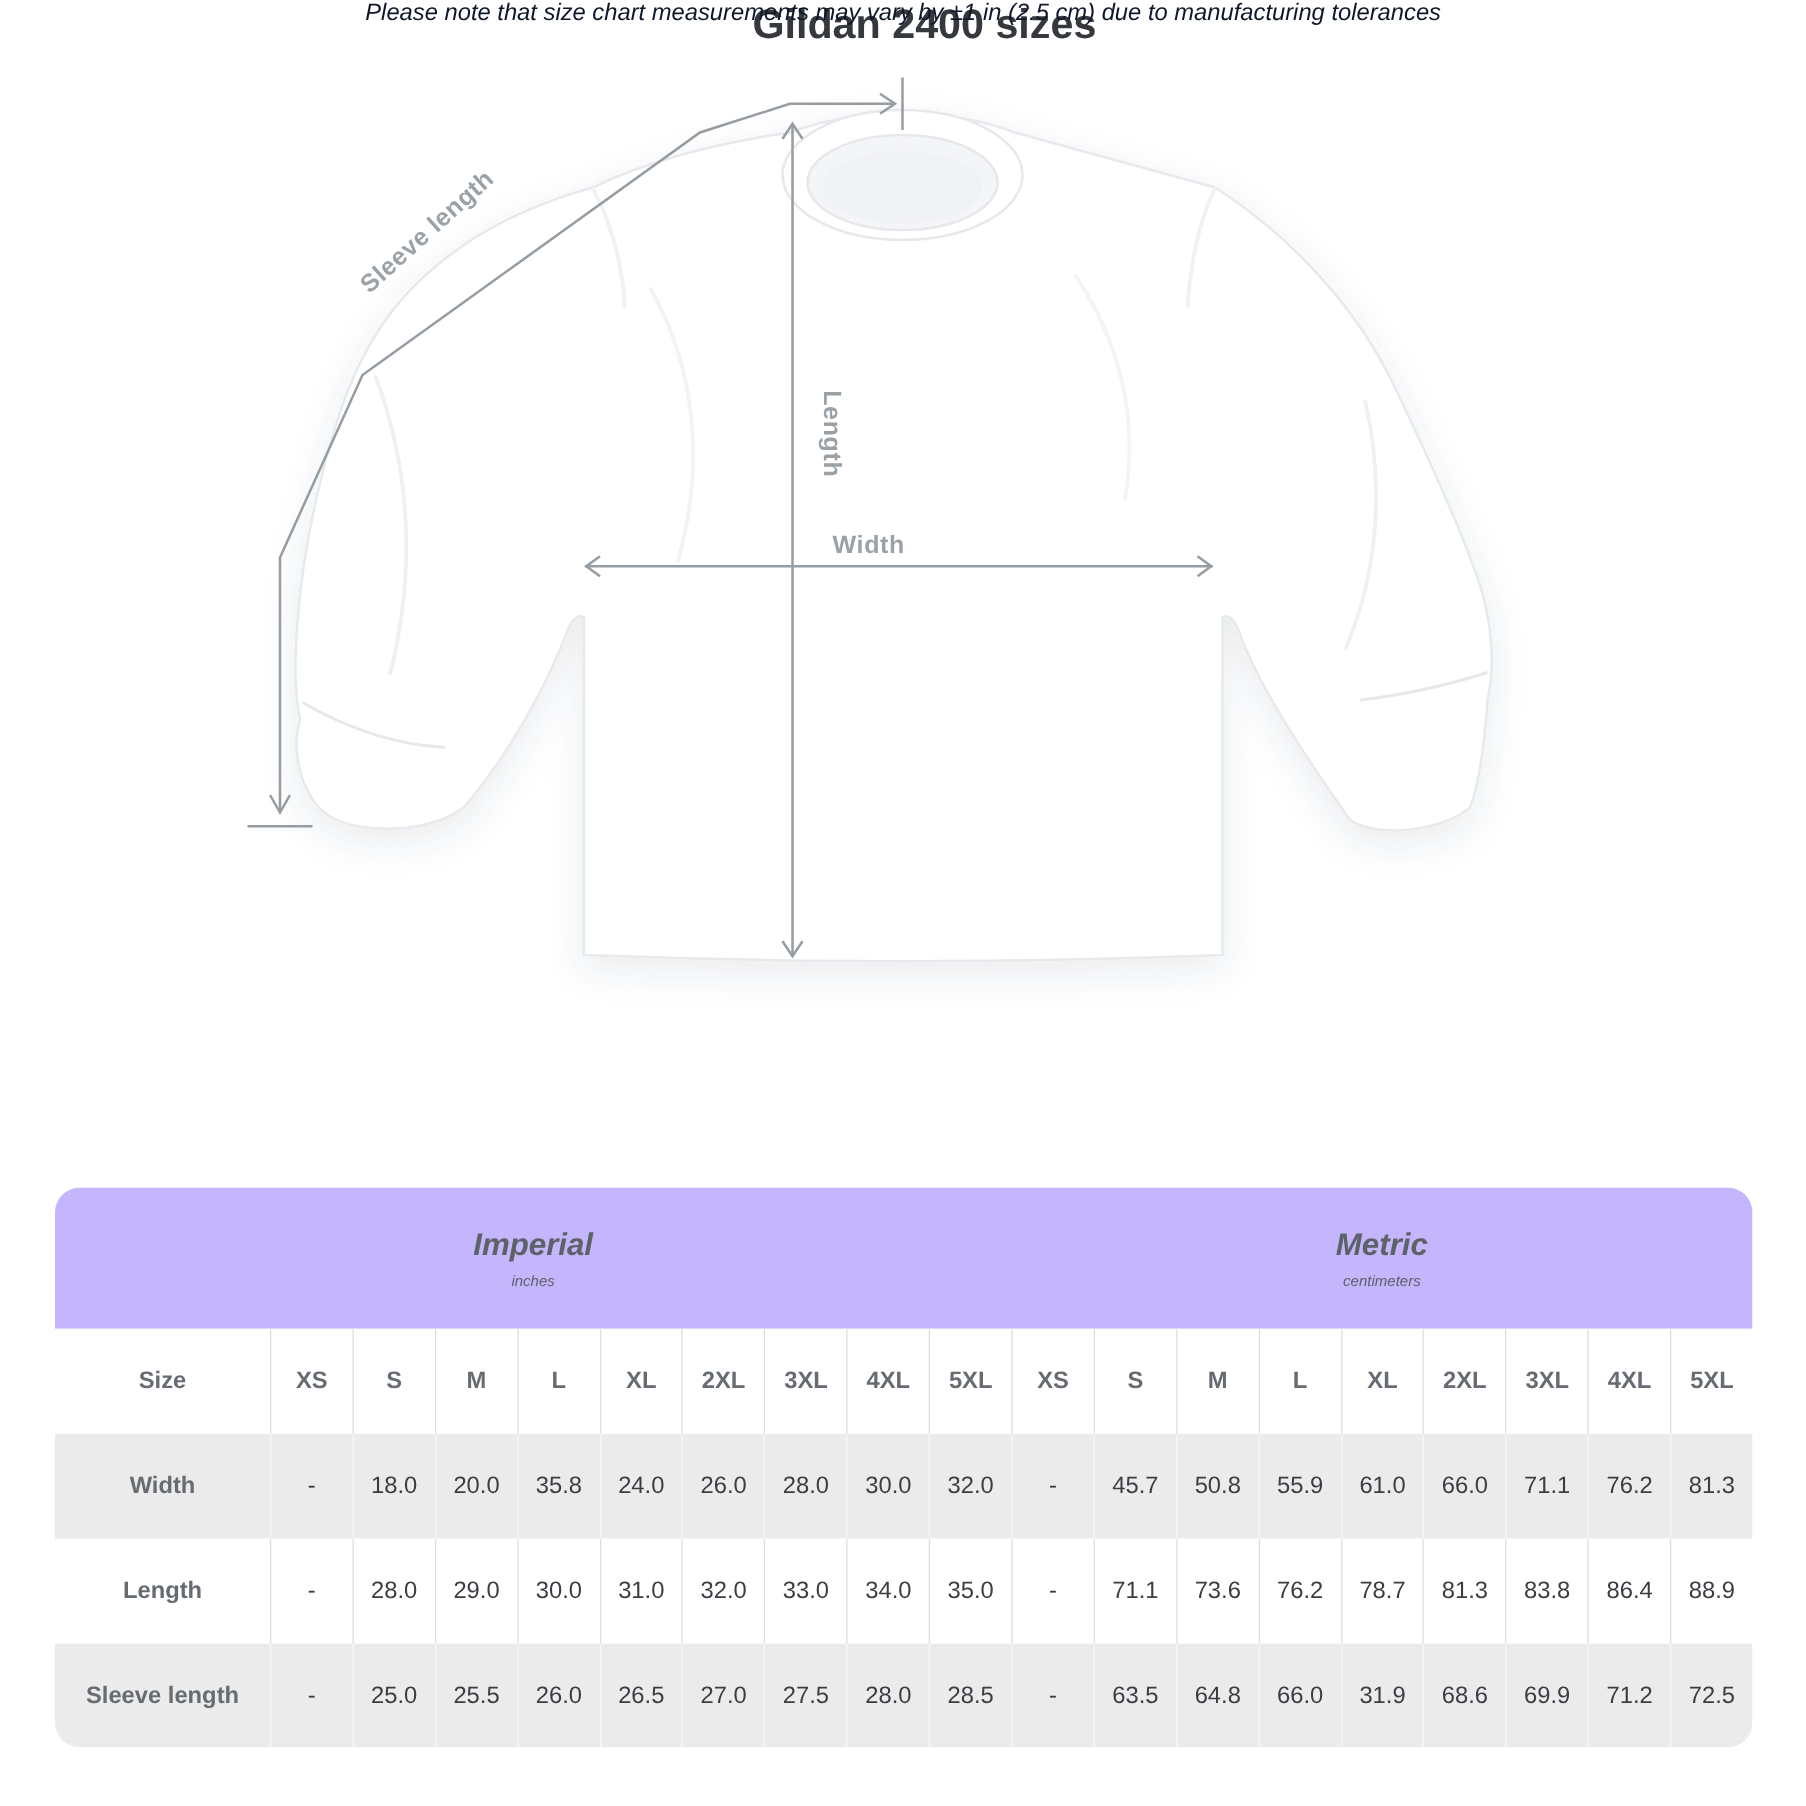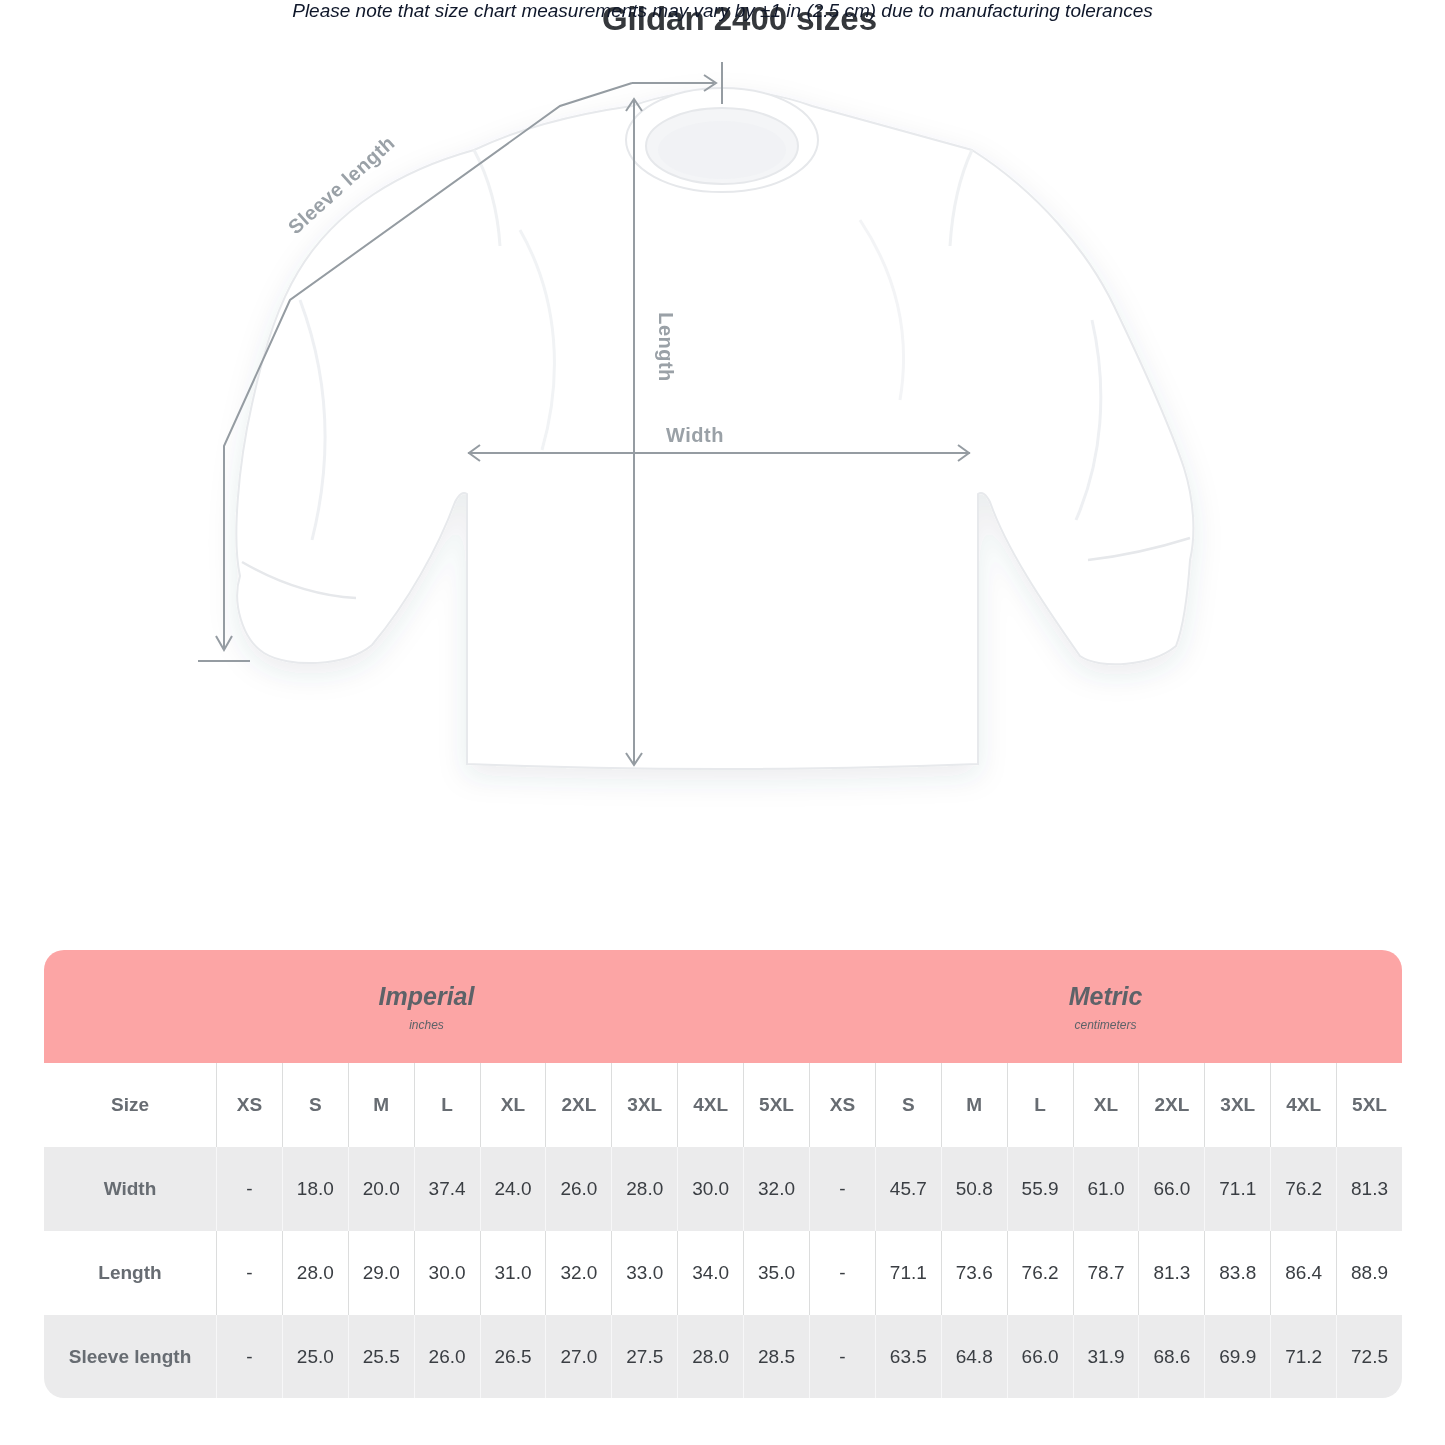--- a/index.html
+++ b/index.html
@@ -24,21 +24,21 @@
   .note {
     position:absolute; left:0; top:894; width:100%;
     text-align:center; font-style:italic; font-size:19px; color:#0f172a;
   }
 
   
   .size-table {
     position:absolute; left:44px; top:950px; width:1358px; height:448px;
     border-radius:20px; overflow:hidden; background:#ffffff;
   }
-  .group-row { display:grid; grid-template-columns:765px 593px; height:113px; background:#fca5a5; }
+  .group-row { display:grid; grid-template-columns:765px 593px; height:113px; background:#c4b5fd; }
   .group-cell { display:flex; flex-direction:column; align-items:center; justify-content:center; gap:7px; }
   .group-label { font-size:25px; font-weight:bold; font-style:italic; color:#5d6268; }
   .group-sub   { font-size:12px; font-style:italic; color:#5d6268; }
 
   .grid-row { display:grid; grid-template-columns:172px repeat(18, 1fr); }
   .header-row { height:84px; background:#ffffff; }
   .data-row   { height:84px; background:#ffffff; }
   .data-row:last-child { height:83px; }
   .data-row.alt { background:#ebebec; }
 
@@ -163,21 +163,21 @@
         <div class="cell head-cell">3XL</div>
         <div class="cell head-cell">4XL</div>
         <div class="cell head-cell">5XL</div>
       </div>
     <div id="table-body">
         <div class="grid-row data-row alt">
           <div class="cell row-label">Width</div>
           <div class="cell">-</div>
           <div class="cell">18.0</div>
           <div class="cell">20.0</div>
-          <div class="cell">37.4</div>
+          <div class="cell">35.8</div>
           <div class="cell">24.0</div>
           <div class="cell">26.0</div>
           <div class="cell">28.0</div>
           <div class="cell">30.0</div>
           <div class="cell">32.0</div>
           <div class="cell">-</div>
           <div class="cell">45.7</div>
           <div class="cell">50.8</div>
           <div class="cell">55.9</div>
           <div class="cell">61.0</div>

